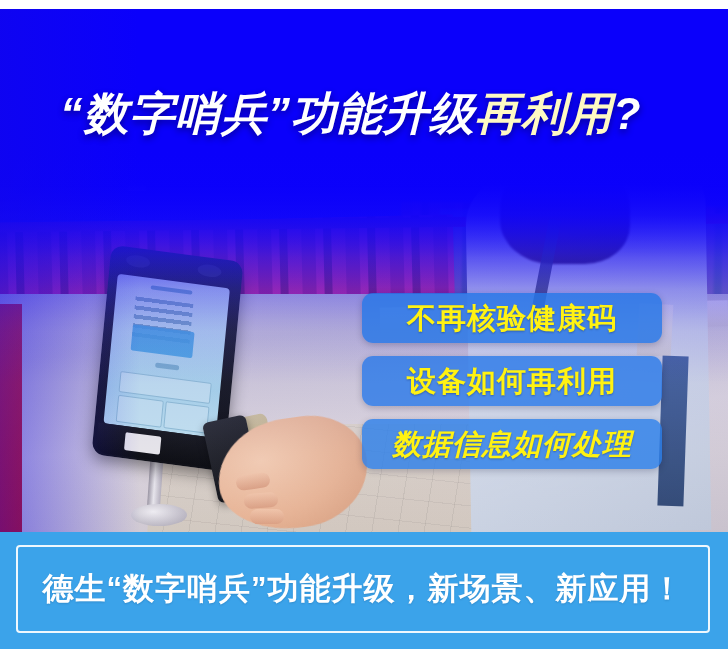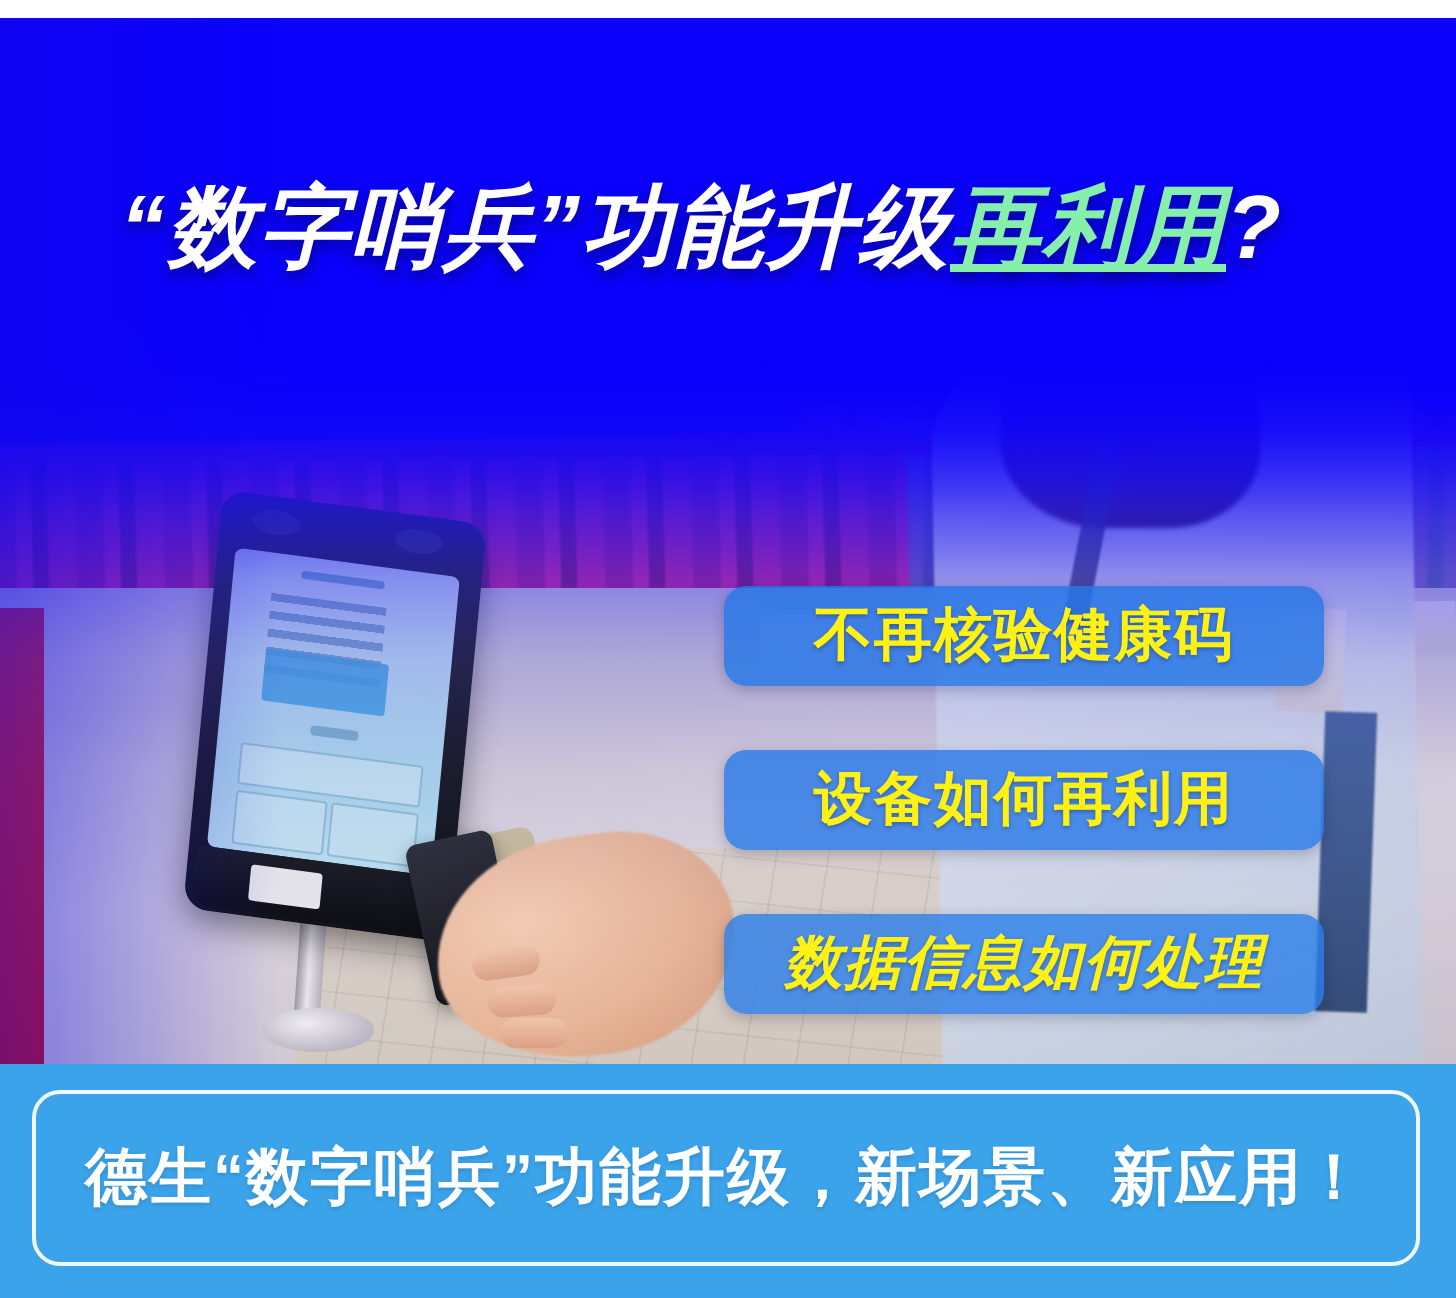--- a/index.html
+++ b/index.html
@@ -240,29 +240,29 @@
     margin-top:6px;
     font-size:45px;
     font-weight:bold;
     color:#ffffff;
     letter-spacing:1px;
     line-height:52px;
     font-style:italic;
     text-shadow:0 3px 7px rgba(0,0,20,.45);
     white-space:nowrap;
   }
-  .hl-yellow{ color:#86efac;text-decoration:underline; }
+  .hl-yellow{ color:#fef9c3; }
 
   
   .features{
     position:absolute; left:362px; top:289px; width:300px;
   }
   .feature{
     height:50px;
-    margin-bottom:32px;
+    margin-bottom:13px;
     border-radius:11px;
     background:rgba(38,118,230,.82);
     display:flex;
     align-items:center;
     justify-content:center;
     box-shadow:0 2px 7px rgba(0,0,40,.22);
   }
   .feature:nth-child(2){ background:rgba(40,120,232,.80); }
   .feature:nth-child(3){ background:rgba(42,126,234,.80);font-style:italic; }
   .feature span{
@@ -276,21 +276,21 @@
   }
 
   
   .banner{
     position:absolute; left:0; top:532px; width:728px; height:117px;
     background:#3ba3ea;
   }
   .banner-inner{
     position:absolute; left:16px; top:13px; width:calc(100% - 38px); height:84px;
     border:2px solid rgba(255,255,255,.92);
-    border-radius:14px;
+    border-radius:4px;
     display:flex;
     align-items:center;
     justify-content:center;
   }
   .banner-inner span{
     color:#ffffff;
     font-size:31px;
     font-weight:bold;
     letter-spacing:1px;
     white-space:nowrap;

